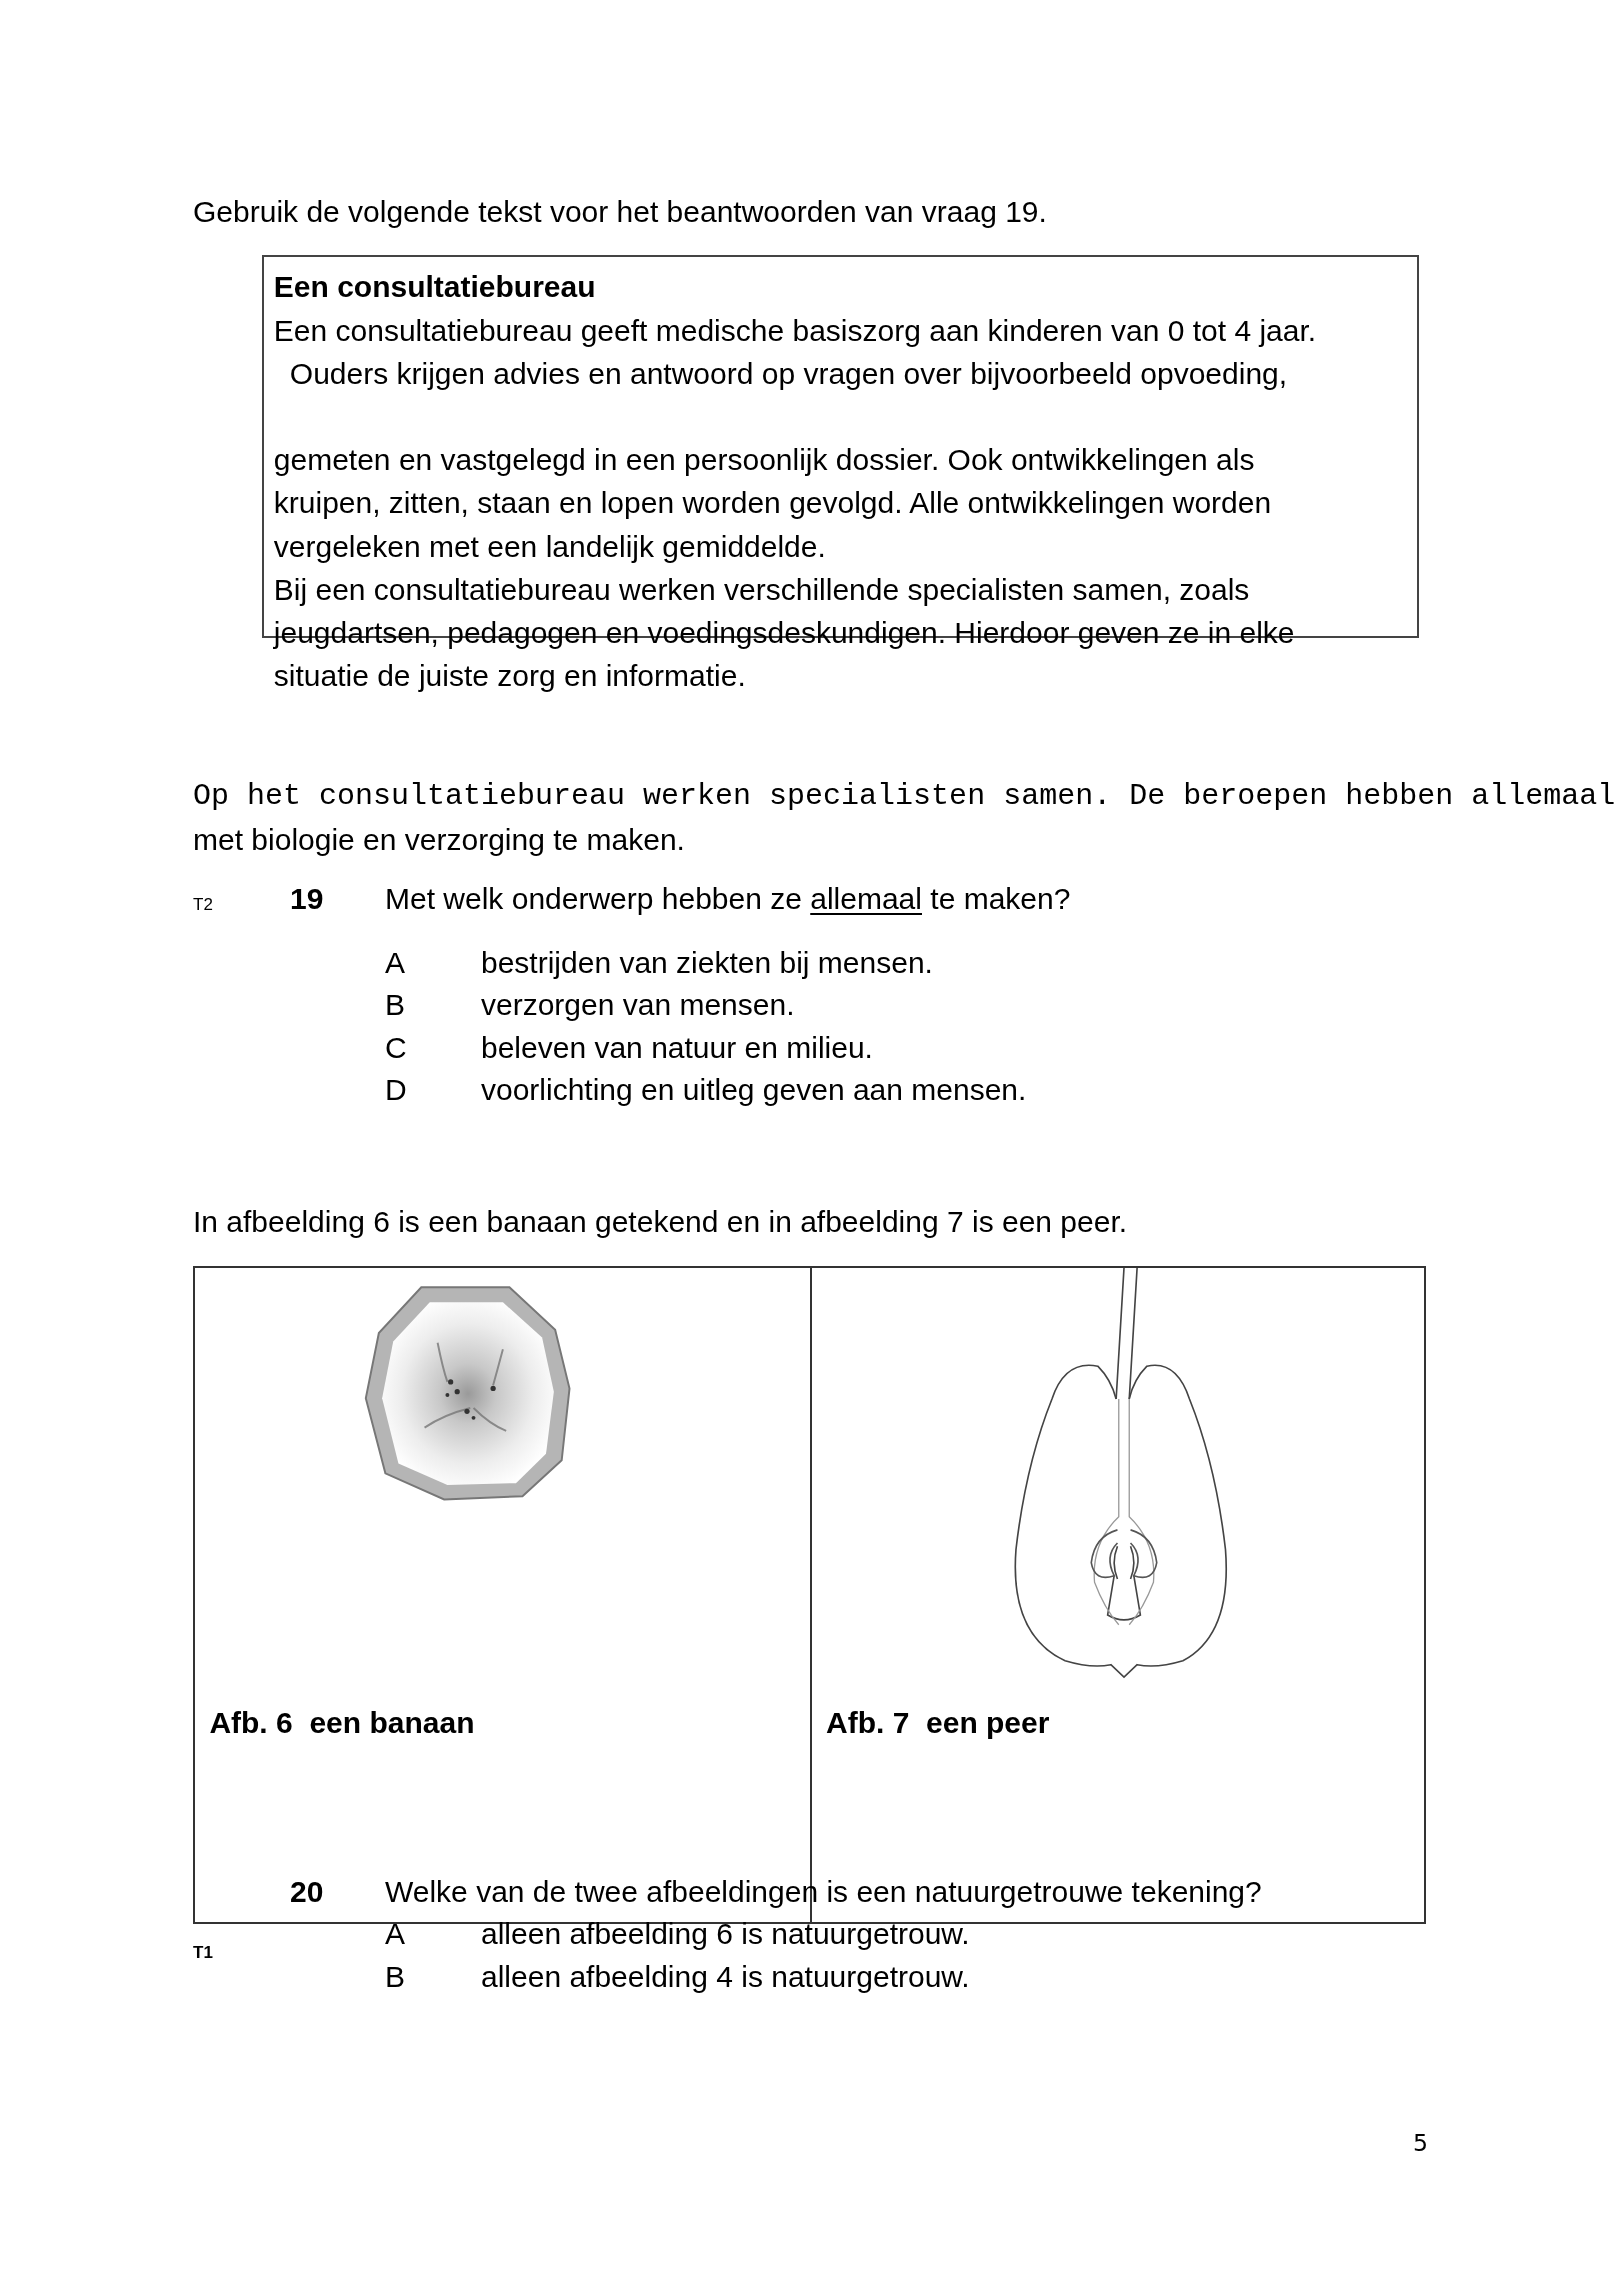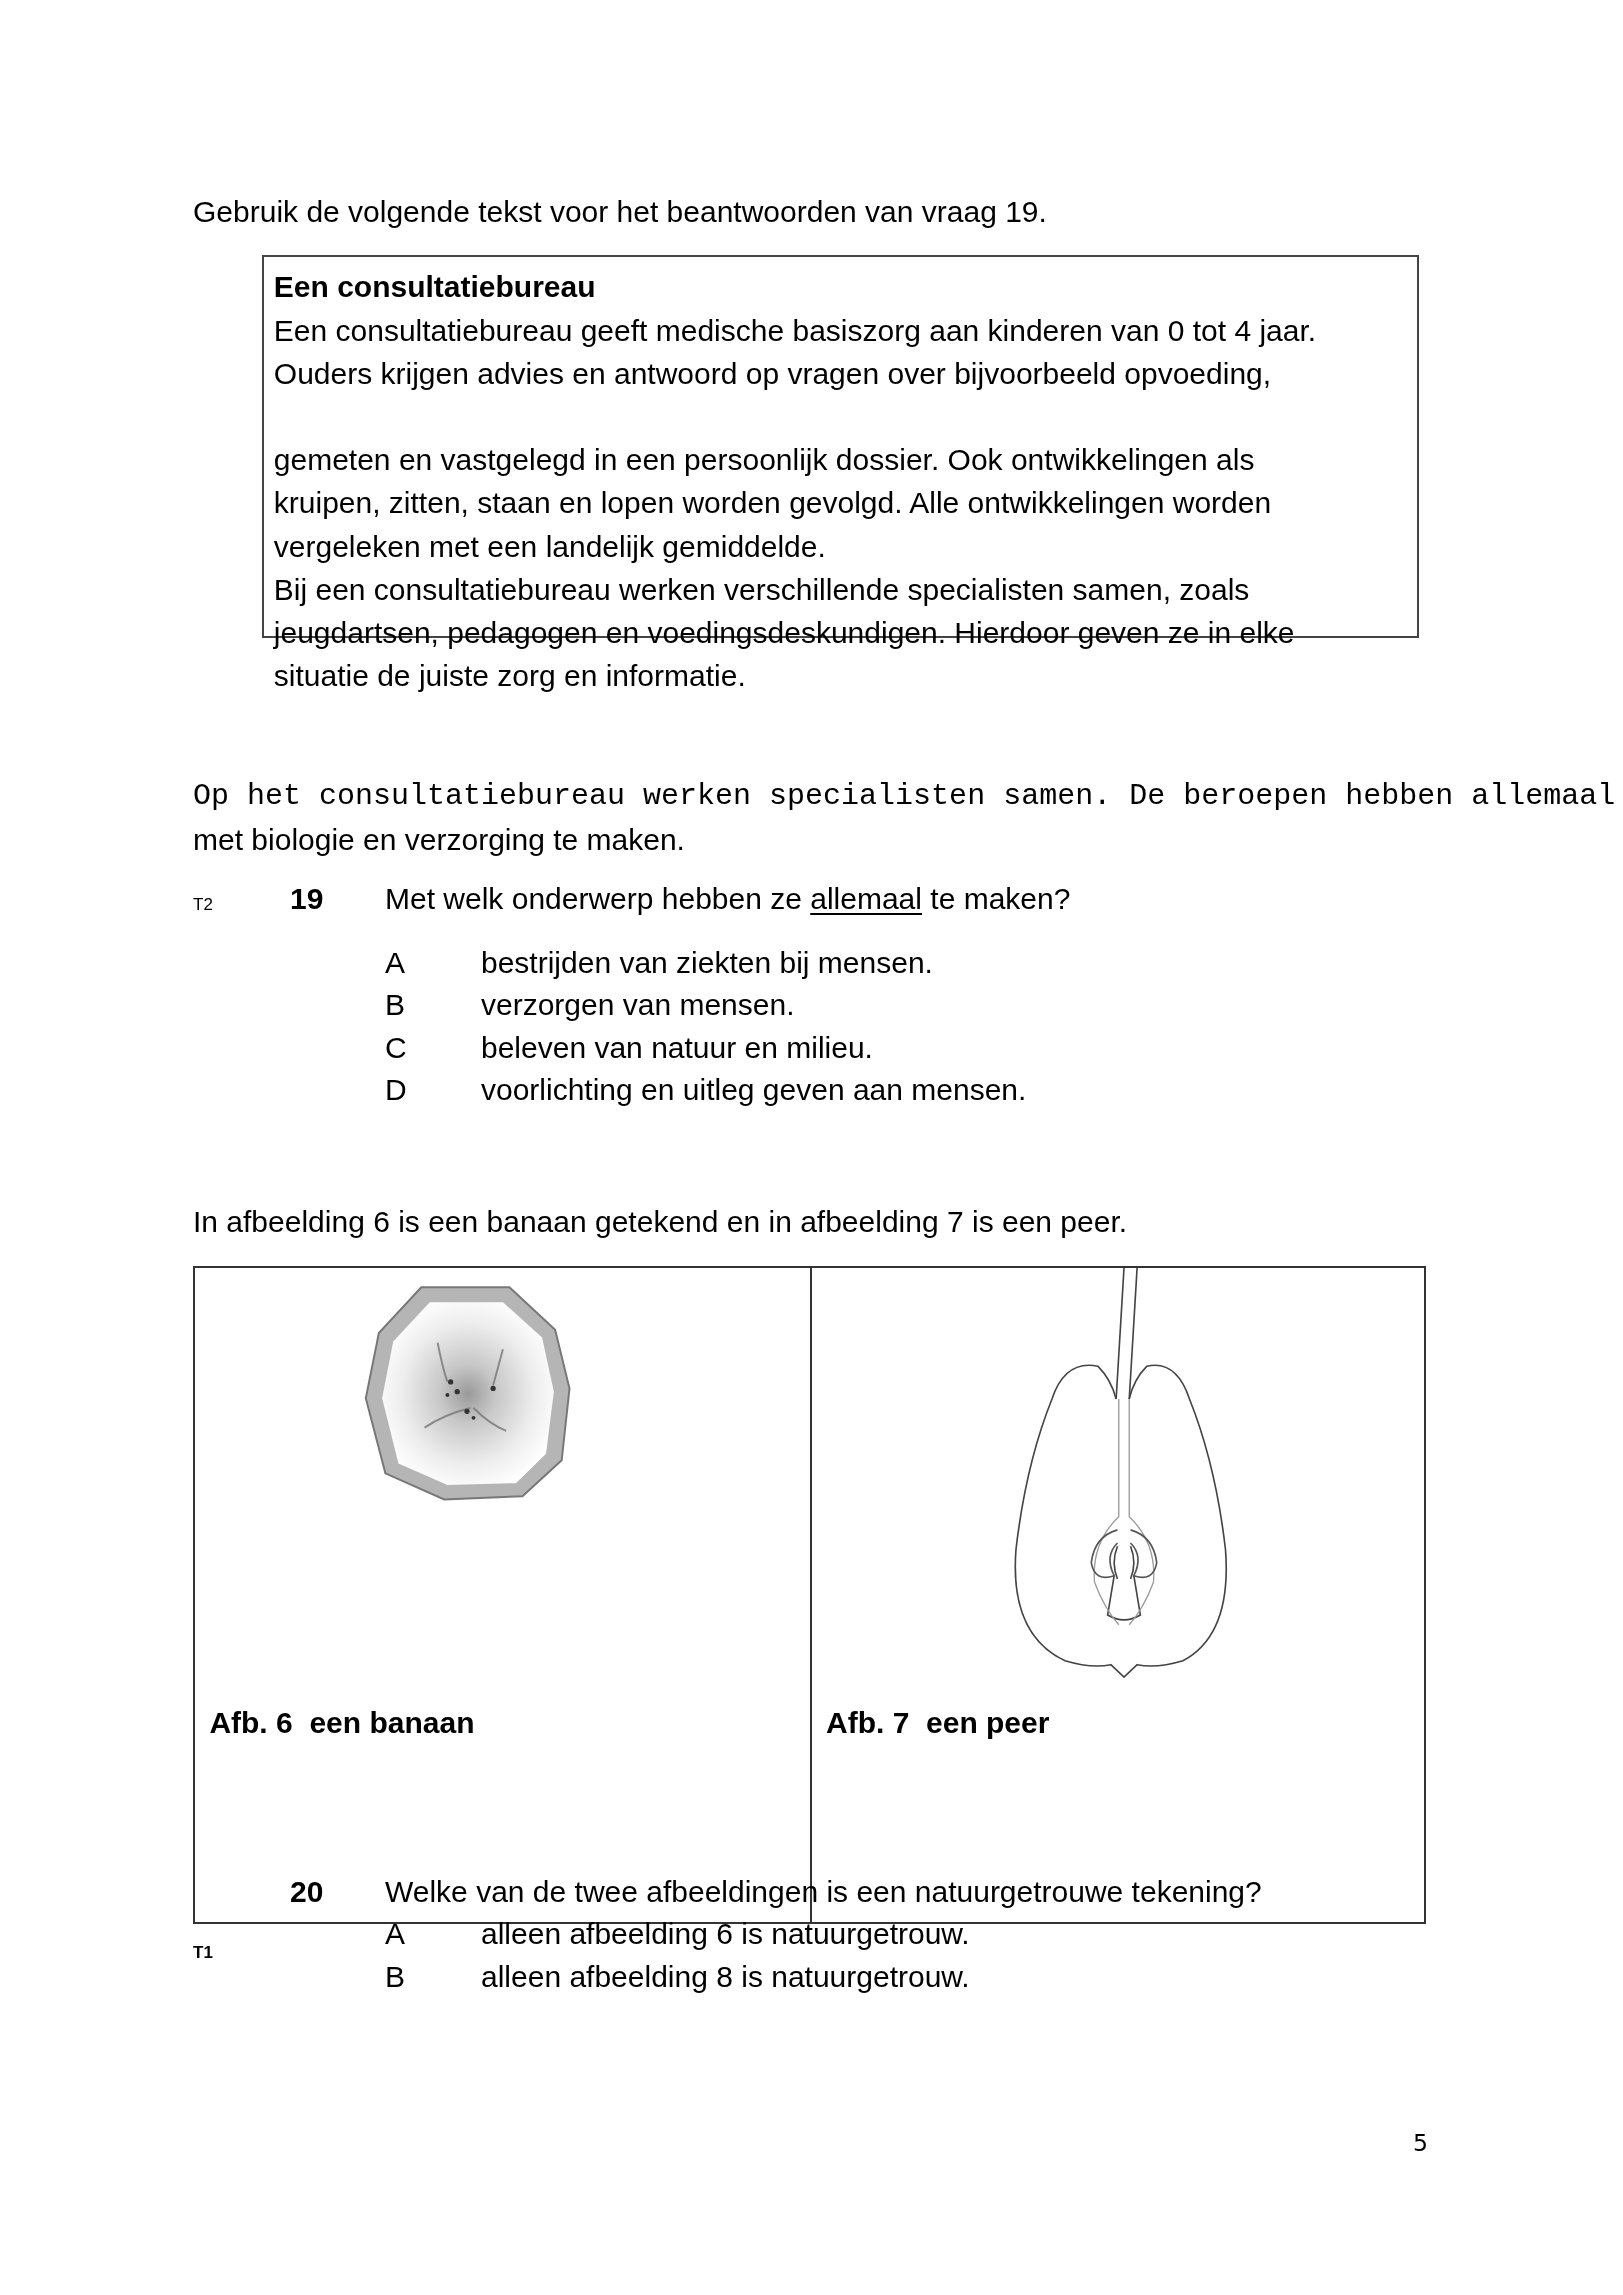--- a/index.html
+++ b/index.html
@@ -19,21 +19,21 @@
   .pn { position:absolute; font-family:"DejaVu Sans", sans-serif; font-size:23.6px; }
 </style>
 </head>
 <body>
 
 <div class="t" style="left:193px; top:190px;">Gebruik de volgende tekst voor het beantwoorden van vraag 19.</div>
 
 <div id="box">
   <div class="t bold" style="top:7.9px;">Een consultatiebureau</div>
   <div class="t" style="top:52px;">Een consultatiebureau geeft medische basiszorg aan kinderen van 0 tot 4 jaar.</div>
-  <div class="t" style="top:95px;">Ouders krijgen advies en antwoord op vragen over bijvoorbeeld opvoeding,</div>
+  <div class="t" style="top:95px;margin-left:16px;">Ouders krijgen advies en antwoord op vragen over bijvoorbeeld opvoeding,</div>
   <div class="t" style="top:181px;">gemeten en vastgelegd in een persoonlijk dossier. Ook ontwikkelingen als</div>
   <div class="t" style="top:224px;">kruipen, zitten, staan en lopen worden gevolgd. Alle ontwikkelingen worden</div>
   <div class="t" style="top:311px;">Bij een consultatiebureau werken verschillende specialisten samen, zoals</div>
   <div class="t" style="top:268px;">vergeleken met een landelijk gemiddelde.</div>
   <div class="t" style="top:397px;">situatie de juiste zorg en informatie.</div>
   <div class="t" style="top:354px;">jeugdartsen, pedagogen en voedingsdeskundigen. Hierdoor geven ze in elke</div>
 </div>
 
 <div class="t" style="left:193px; top:775px;font-family:Liberation Mono, monospace;">Op het consultatiebureau werken specialisten samen. De beroepen hebben allemaal</div>
 <div class="t" style="left:193px; top:818px;">met biologie en verzorging te maken.</div>
@@ -117,18 +117,18 @@
 <div>
   <div class="t small" style="left:193px; top:1931px;font-weight:bold;">T1</div>
   <div class="t bold" style="left:290px; top:1870px;">20</div>
   <div class="t" style="left:385px; top:1870px;">Welke van de twee afbeeldingen is een natuurgetrouwe tekening?</div>
   <div>
     <div class="t" style="left:385px; top:1912px;">A</div>
     <div class="t" style="left:481px; top:1912px;">alleen afbeelding 6 is natuurgetrouw.</div>
   </div>
   <div>
     <div class="t" style="left:385px; top:1955px;">B</div>
-    <div class="t" style="left:481px; top:1955px;">alleen afbeelding 8 is natuurgetrouw.</div>
+    <div class="t" style="left:481px; top:1955px;">alleen afbeelding 4 is natuurgetrouw.</div>
   </div>
 </div>
 
 <div class="pn" style="left:1413px; top:2129px;">5</div>
 
 
 </body></html>

